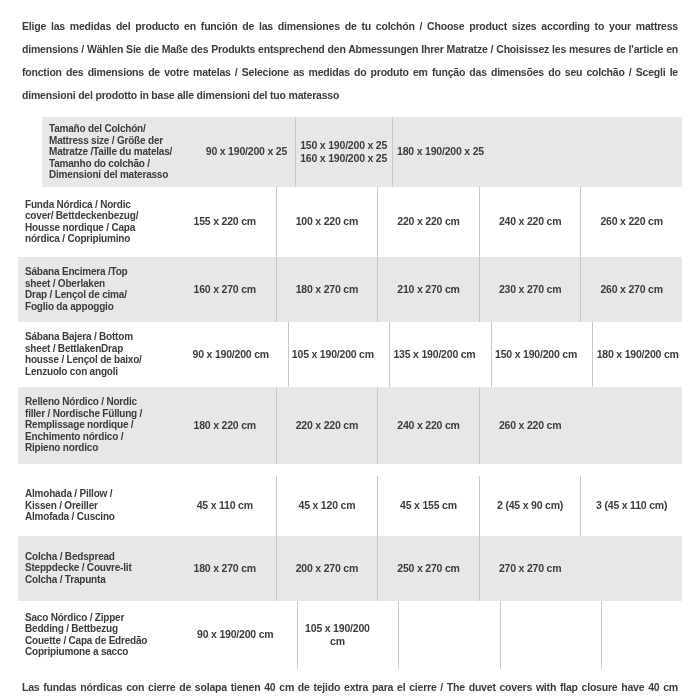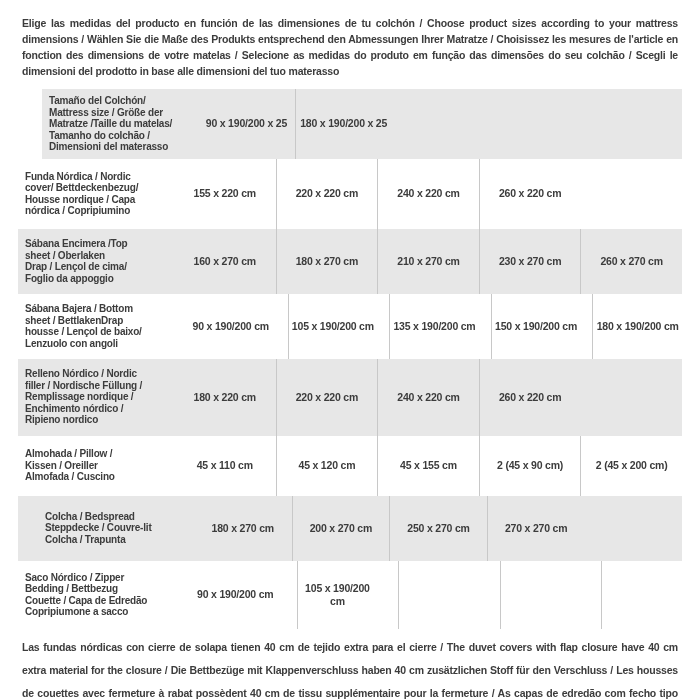--- a/index.html
+++ b/index.html
@@ -11,40 +11,40 @@
     width: 700px;
     height: 700px;
     overflow: hidden;
     font-family: "Liberation Sans", sans-serif;
     font-weight: bold;
     color: var(--text-color, #3c3c3c);
   }
   .intro {
     margin: 15px 22px 10px 22px;
     font-size: 10.5px;
-    line-height: 16px;
+    line-height: 23px;
     text-align: justify;
     letter-spacing: -0.2px;
   }
   .size-table {
     margin: 0 18px;
   }
   .row {
     display: grid;
     grid-template-columns: 156px repeat(5, 1fr);
   }
   .row:nth-child(odd) { background: var(--row-alt-bg, #e7e7e7); }
   .row:nth-child(even) { background: var(--row-bg, #ffffff); }
   .row:nth-child(1) { min-height: 68px; margin-left: 24px; }
   .row:nth-child(2) { min-height: 70px; }
   .row:nth-child(3) { min-height: 65px; }
   .row:nth-child(4) { min-height: 65px; gap: 12px; }
   .row:nth-child(5) { min-height: 77px; }
-  .row:nth-child(6) { min-height: 60px; }
-  .row:nth-child(7) { min-height: 65px; padding-left: 20px; }
+  .row:nth-child(6) { min-height: 60px; margin-top: 12px; }
+  .row:nth-child(7) { min-height: 65px; }
   .row:nth-child(8) { min-height: 68px; gap: 21px; }
   .label {
     display: flex;
     align-items: center;
     padding: 6px 2px 6px 7px;
     font-size: 10px;
     line-height: 11.5px;
     white-space: pre-line;
     letter-spacing: -0.2px;
   }
@@ -75,29 +75,32 @@
   <p class="intro">Elige las medidas del producto en función de las dimensiones de tu colchón / Choose product sizes according to your mattress dimensions / Wählen Sie die Maße des Produkts entsprechend den Abmessungen Ihrer Matratze / Choisissez les mesures de l'article en fonction des dimensions de votre matelas / Selecione as medidas do produto em função das dimensões do seu colchão / Scegli le dimensioni del prodotto in base alle dimensioni del tuo materasso</p>
 
   <div class="size-table">
   <div class="row">
     <div class="label">Tamaño del Colchón/
 Mattress size / Größe der
 Matratze /Taille du matelas/
 Tamanho do colchão /
 Dimensioni del materasso</div>
     <div class="val">90 x 190/200 x 25</div>
+    <div class="val">150 x 190/200 x 25
+160 x 190/200 x 25</div>
     <div class="val">180 x 190/200 x 25</div>
   </div>
 
   <div class="row">
     <div class="label">Funda Nórdica /  Nordic
 cover/ Bettdeckenbezug/
 Housse nordique  / Capa
 nórdica / Copripiumino</div>
     <div class="val">155 x 220 cm</div>
+    <div class="val">100 x 220 cm</div>
     <div class="val">220 x 220 cm</div>
     <div class="val">240 x 220 cm</div>
     <div class="val">260 x 220 cm</div>
   </div>
 
   <div class="row">
     <div class="label">Sábana Encimera /Top
 sheet / Oberlaken
 Drap / Lençol de cima/
 Foglio da appoggio</div>
@@ -133,21 +136,21 @@
   </div>
 
   <div class="row">
     <div class="label">Almohada  / Pillow /
 Kissen / Oreiller
 Almofada / Cuscino</div>
     <div class="val">45 x 110 cm</div>
     <div class="val">45 x 120 cm</div>
     <div class="val">45 x 155 cm</div>
     <div class="val">2 (45 x 90 cm)</div>
-    <div class="val">2 (45 x 200 cm)</div>
+    <div class="val">3 (45 x 110 cm)</div>
   </div>
 
   <div class="row">
     <div class="label">Colcha / Bedspread
 Steppdecke / Couvre-lit
 Colcha / Trapunta</div>
     <div class="val">180 x 270 cm</div>
     <div class="val">200 x 270 cm</div>
     <div class="val">250 x 270 cm</div>
     <div class="val">270 x 270 cm</div>

